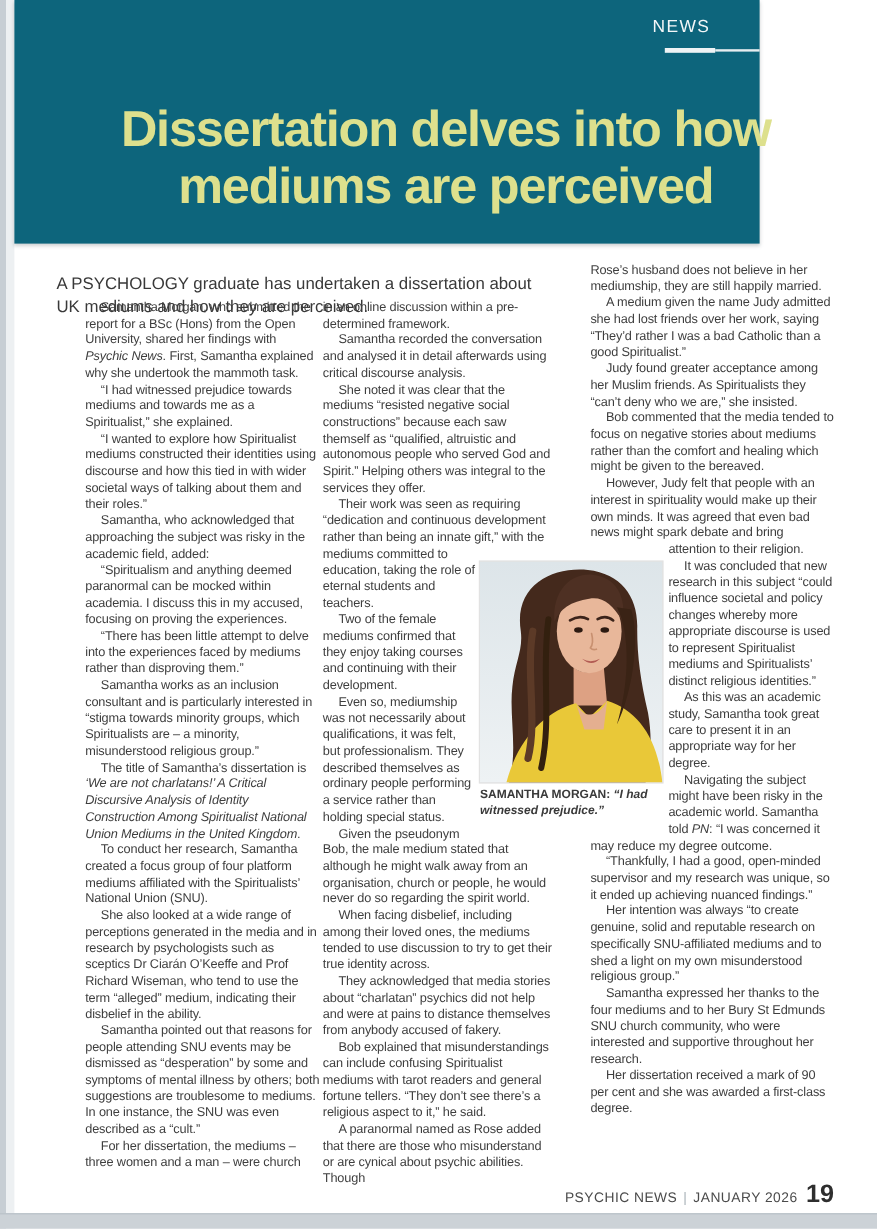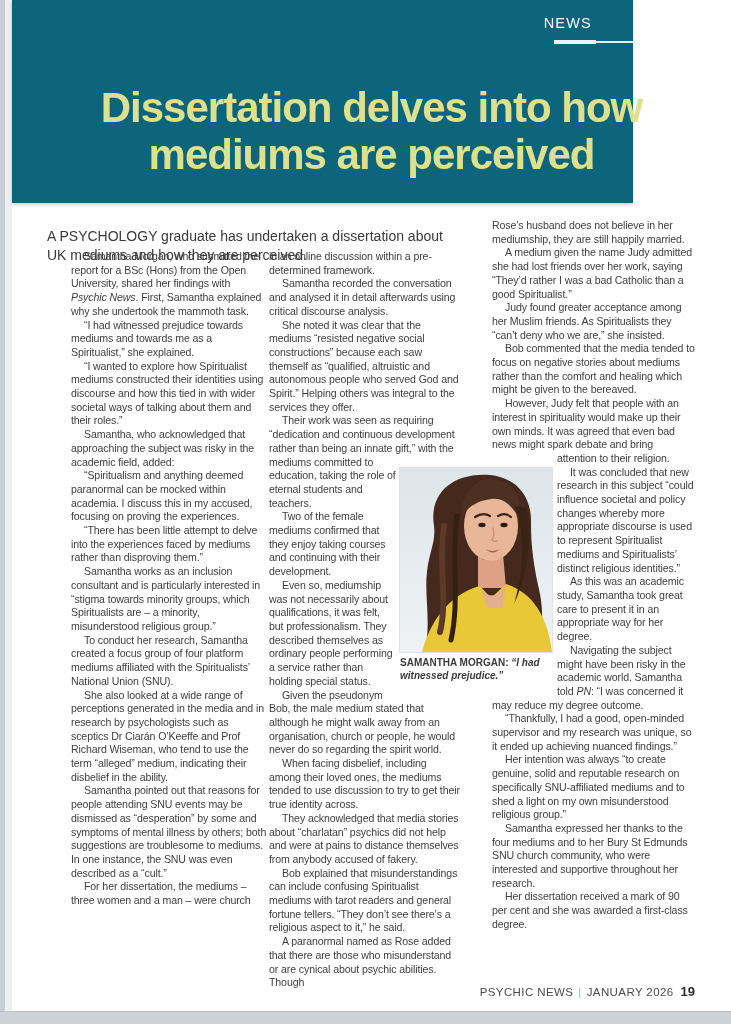--- a/index.html
+++ b/index.html
@@ -32,21 +32,21 @@
   .pushL0{float:left;width:0;height:244px;}
   .pushL{float:left;clear:left;width:65px;height:233px;}
   
   .photo{position:absolute;left:400px;top:468px;width:152px;height:184px;box-shadow:0 0 0 1px #e2e2e2;}
   .photo svg{display:block;width:100%;height:100%;}
   .caption{position:absolute;left:400px;top:656px;width:158px;font-size:10px;line-height:13px;color:#3a3a3a;font-weight:bold;}
   .cap-quote{font-style:italic;}
   
   .footer{position:absolute;right:36px;top:984px;font-size:11.5px;letter-spacing:.4px;color:#4b4b4b;}
   .footer .sep{color:#a9b3b8;margin:0 5px;}
-  .footer .pageno{font-size:13px;font-weight:bold;color:#2e2e2e;margin-left:7px;letter-spacing:0;text-align:right;}
+  .footer .pageno{font-size:21px;font-weight:bold;color:#2e2e2e;margin-left:7px;letter-spacing:0;text-align:right;}
 </style>
 </head>
 <body>
 
 <div class="scan-left"></div>
 <div class="scan-left-inner"></div>
 
 <div class="header">
   <div class="news-label">NEWS</div>
   <div class="news-rule-thick"></div>
@@ -57,20 +57,21 @@
 <p class="lede">A PSYCHOLOGY graduate has undertaken a dissertation about UK mediums and how they are perceived.</p>
 
 <div class="col col1">
     <p class="para">Samantha Morgan, who submitted the report for a BSc (Hons) from the Open University, shared her findings with <i>Psychic News</i>. First, Samantha explained why she undertook the mammoth task.</p>
     <p class="para">“I had witnessed prejudice towards mediums and towards me as a Spiritualist,” she explained.</p>
     <p class="para">“I wanted to explore how Spiritualist mediums constructed their identities using discourse and how this tied in with wider societal ways of talking about them and their roles.”</p>
     <p class="para">Samantha, who acknowledged that approaching the subject was risky in the academic field, added:</p>
     <p class="para">“Spiritualism and anything deemed paranormal can be mocked within academia. I discuss this in my accused, focusing on proving the experiences.</p>
     <p class="para">“There has been little attempt to delve into the experiences faced by mediums rather than disproving them.”</p>
     <p class="para">Samantha works as an inclusion consultant and is particularly interested in “stigma towards minority groups, which Spiritualists are – a minority, misunderstood religious group.”</p>
+    <p class="para">The title of Samantha’s dissertation is <i>‘We are not charlatans!’ A Critical Discursive Analysis of Identity Construction Among Spiritualist National Union Mediums in the United Kingdom</i>.</p>
     <p class="para">To conduct her research, Samantha created a focus group of four platform mediums affiliated with the Spiritualists’ National Union (SNU).</p>
     <p class="para">She also looked at a wide range of perceptions generated in the media and in research by psychologists such as sceptics Dr Ciarán O’Keeffe and Prof Richard Wiseman, who tend to use the term “alleged” medium, indicating their disbelief in the ability.</p>
     <p class="para">Samantha pointed out that reasons for people attending SNU events may be dismissed as “desperation” by some and symptoms of mental illness by others; both suggestions are troublesome to mediums. In one instance, the SNU was even described as a “cult.”</p>
     <p class="para">For her dissertation, the mediums – three women and a man – were church</p>
   </div>
 
 <div class="col col2">
   <div class="pushR0"></div>
   <div class="pushR"></div>
 <p class="para noindent">in an online discussion within a pre-determined framework.</p>

